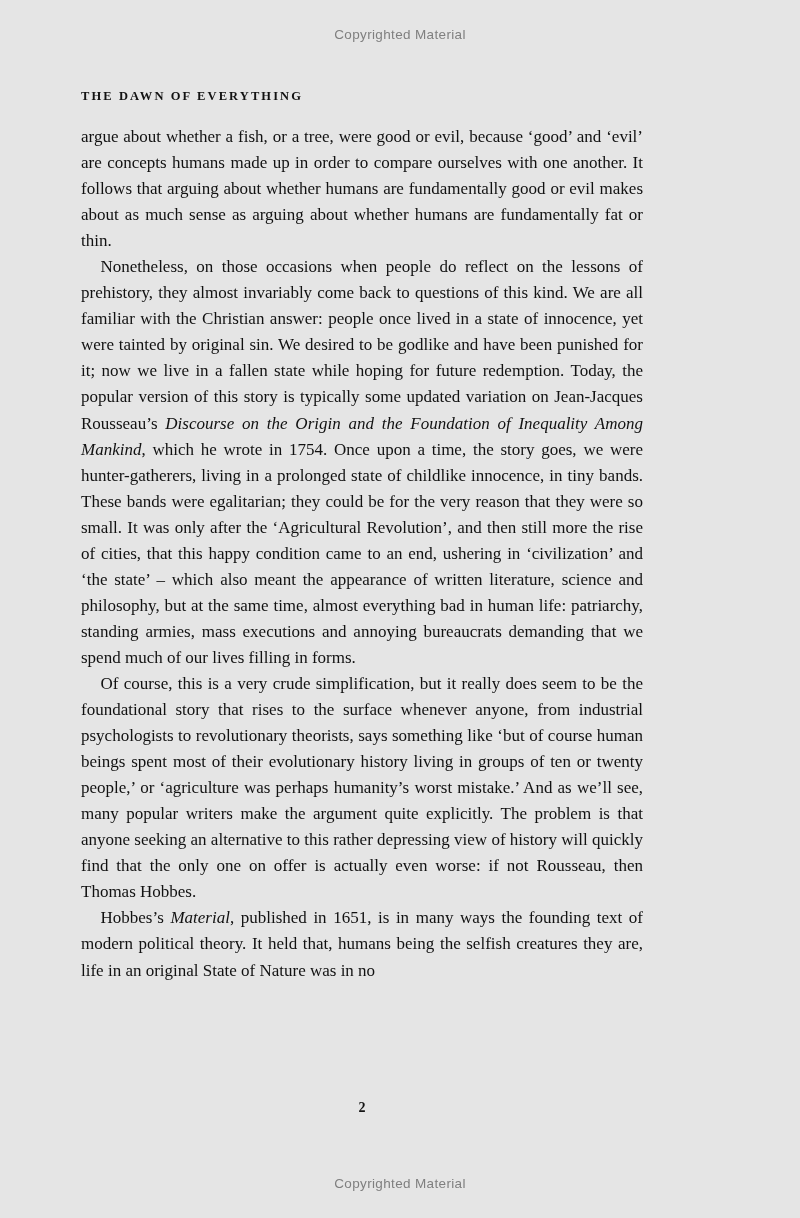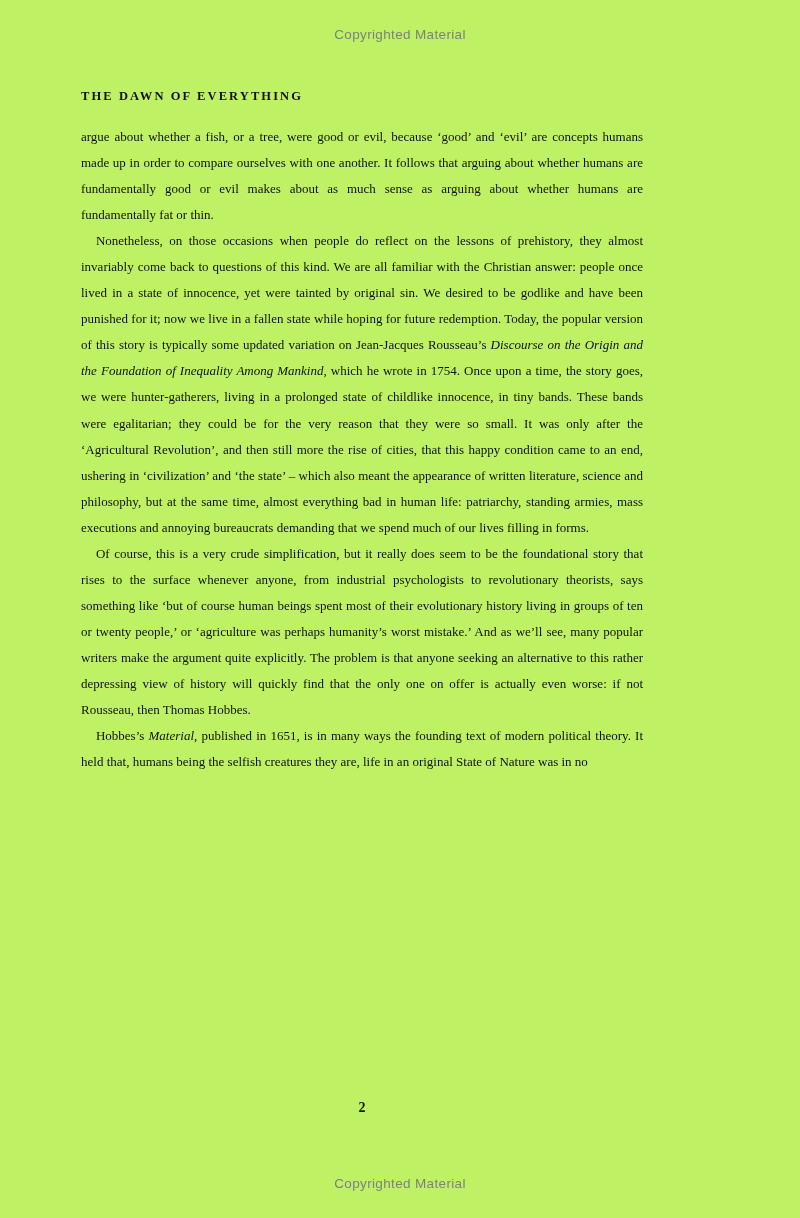--- a/index.html
+++ b/index.html
@@ -7,21 +7,21 @@
     margin: 0;
     padding: 0;
     background: #ffffff;
   }
 
   .page {
     position: relative;
     width: 800px;
     height: 1218px;
     margin: 0 auto;
-    background: #bef264;
+    background: #e5e5e5;
     overflow: hidden;
     -webkit-font-smoothing: antialiased;
   }
 
   
   .watermark {
     position: absolute;
     left: 0;
     width: 800px;
     text-align: center;
@@ -54,21 +54,21 @@
   .text-block {
     position: absolute;
     top: 124px;
     left: 81px;
     width: 562px;
   }
 
   .text-block p {
     margin: 0;
     font-family: "Liberation Serif", "DejaVu Serif", serif;
-    font-size: 13px;
+    font-size: 17px;
     line-height: 26.05px;
     color: #111111;
     text-align: justify;
     text-justify: inter-word;
     hyphens: none;
     text-indent: 0;
   }
   .text-block p + p {
     text-indent: 1.15em;
   }

